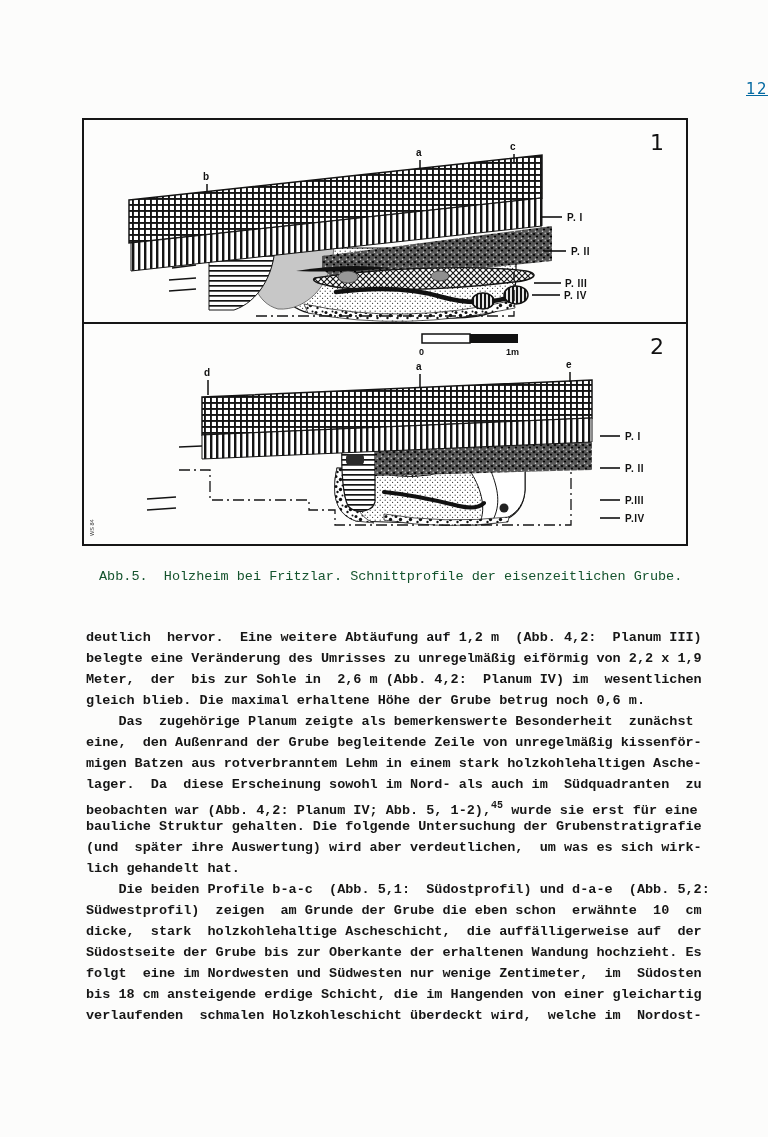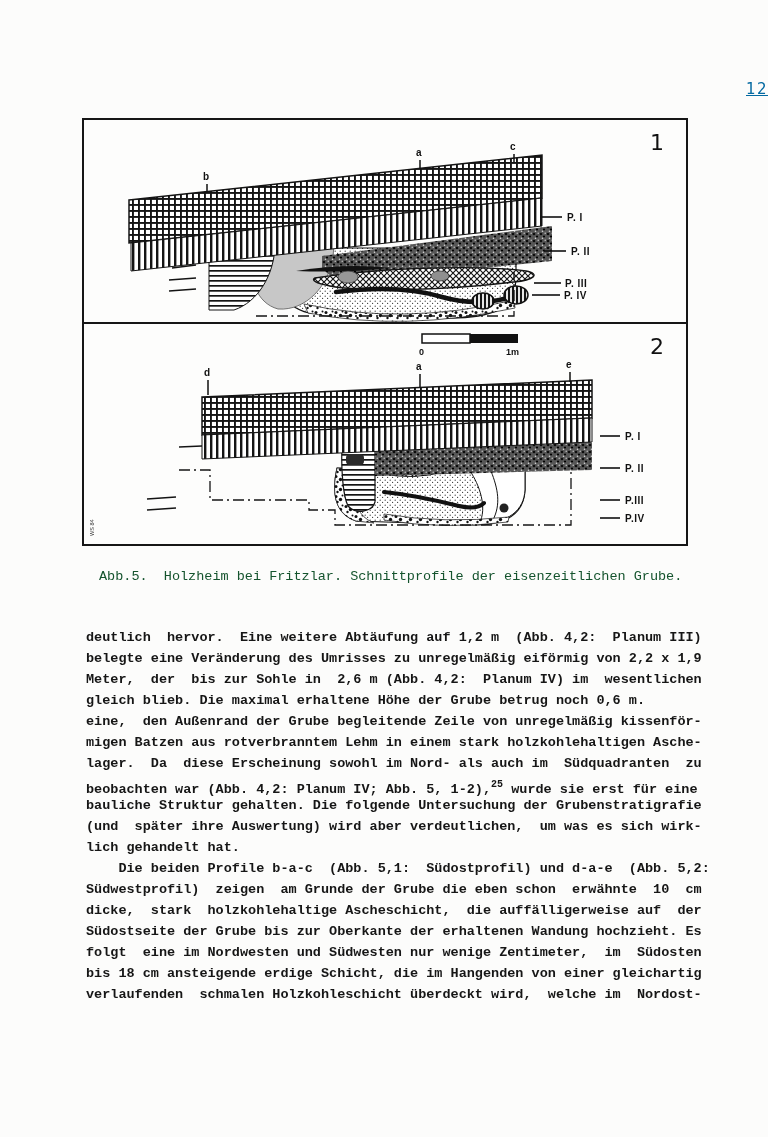--- a/index.html
+++ b/index.html
@@ -182,24 +182,25 @@
     </div>
   </div>
 
   <div class="caption">Abb.5.  Holzheim bei Fritzlar. Schnittprofile der eisenzeitlichen Grube.</div>
 
   <div class="body-text">
     <div class="line">deutlich  hervor.  Eine weitere Abtäufung auf 1,2 m  (Abb. 4,2:  Planum III)</div>
     <div class="line">belegte eine Veränderung des Umrisses zu unregelmäßig eiförmig von 2,2 x 1,9</div>
     <div class="line">Meter,  der  bis zur Sohle in  2,6 m (Abb. 4,2:  Planum IV) im  wesentlichen</div>
     <div class="line">gleich blieb. Die maximal erhaltene Höhe der Grube betrug noch 0,6 m.</div>
+    <div class="line">    Das  zugehörige Planum zeigte als bemerkenswerte Besonderheit  zunächst</div>
     <div class="line">eine,  den Außenrand der Grube begleitende Zeile von unregelmäßig kissenför-</div>
     <div class="line">migen Batzen aus rotverbranntem Lehm in einem stark holzkohlehaltigen Asche-</div>
     <div class="line">lager.  Da  diese Erscheinung sowohl im Nord- als auch im  Südquadranten  zu</div>
-    <div class="line"><span>beobachten war (Abb. 4,2: Planum IV; Abb. 5, 1-2),</span><span class="fn">25</span><span> wurde sie erst für eine</span></div>
+    <div class="line"><span>beobachten war (Abb. 4,2: Planum IV; Abb. 5, 1-2),</span><span class="fn">45</span><span> wurde sie erst für eine</span></div>
     <div class="line">bauliche Struktur gehalten. Die folgende Untersuchung der Grubenstratigrafie</div>
     <div class="line">(und  später ihre Auswertung) wird aber verdeutlichen,  um was es sich wirk-</div>
     <div class="line">lich gehandelt hat.</div>
     <div class="line">    Die beiden Profile b-a-c  (Abb. 5,1:  Südostprofil) und d-a-e  (Abb. 5,2:</div>
     <div class="line">Südwestprofil)  zeigen  am Grunde der Grube die eben schon  erwähnte  10  cm</div>
     <div class="line">dicke,  stark  holzkohlehaltige Ascheschicht,  die auffälligerweise auf  der</div>
     <div class="line">Südostseite der Grube bis zur Oberkante der erhaltenen Wandung hochzieht. Es</div>
     <div class="line">folgt  eine im Nordwesten und Südwesten nur wenige Zentimeter,  im  Südosten</div>
     <div class="line">bis 18 cm ansteigende erdige Schicht, die im Hangenden von einer gleichartig</div>
     <div class="line">verlaufenden  schmalen Holzkohleschicht überdeckt wird,  welche im  Nordost-</div>

